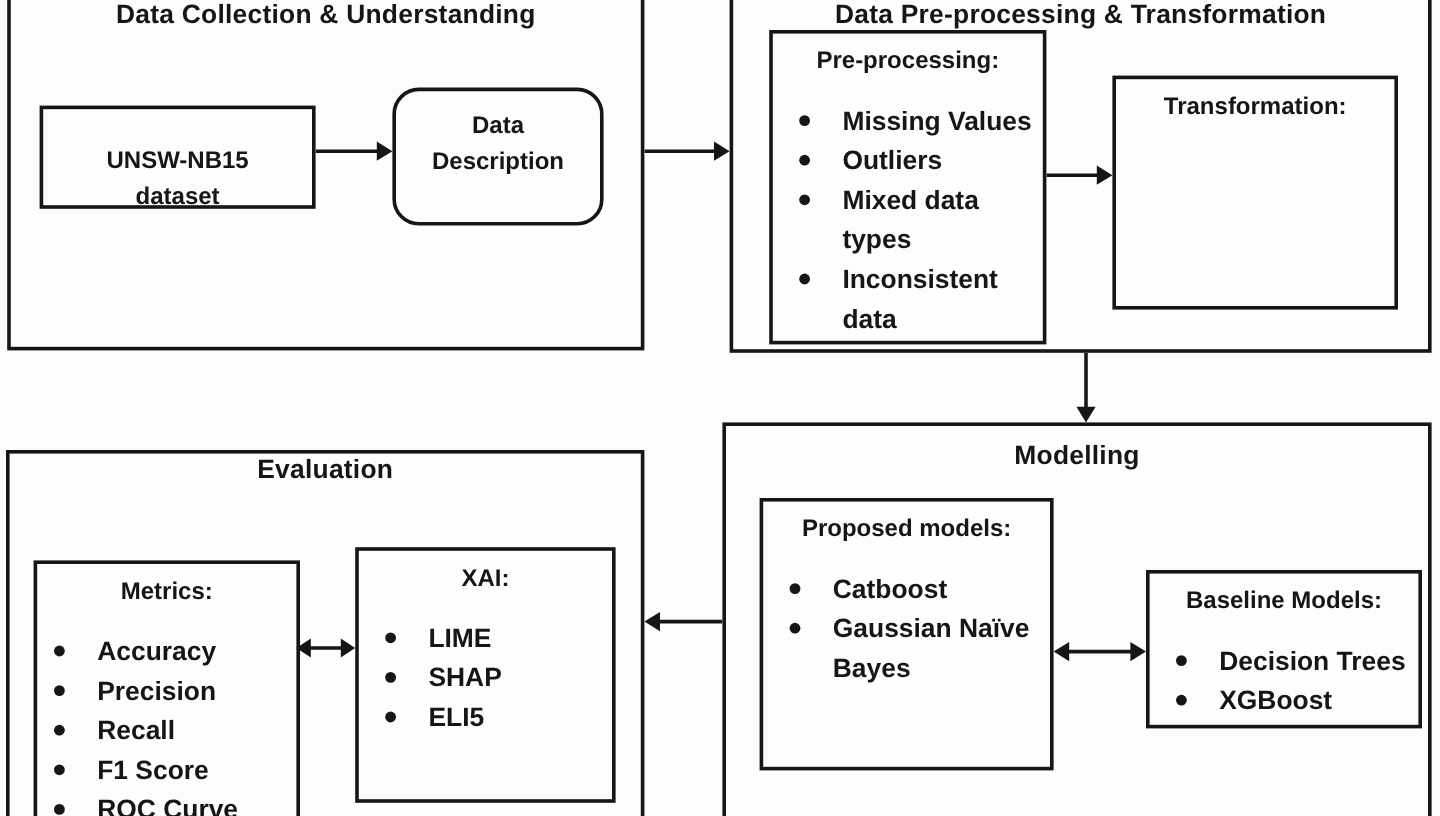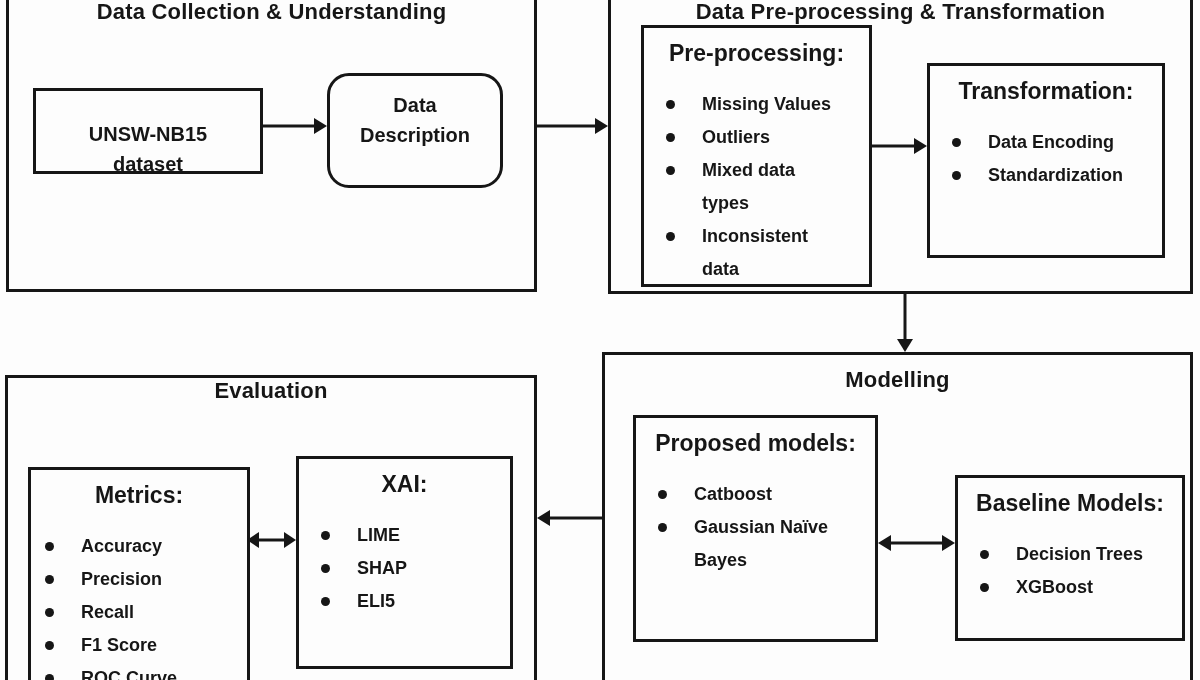--- a/index.html
+++ b/index.html
@@ -32,30 +32,30 @@
     position: absolute;
     border: 3px solid #161616;
     background: #fdfdfd;
   }
   .rounded {
     border-radius: 22px;
   }
   .box-title {
     margin-top: 12px;
     text-align: center;
-    font-size: 23px;
+    font-size: 20px;
   }
   .blist {
     list-style: none;
     margin: 21px 0 0 0;
     padding: 0 8px 0 58px;
   }
   .blist li {
     position: relative;
-    font-size: 18px;
+    font-size: 22px;
     line-height: 33px;
   }
   .blist li::before {
     content: "";
     position: absolute;
     left: -36px;
     top: 12px;
     width: 9px;
     height: 9px;
     border-radius: 50%;
@@ -114,48 +114,40 @@
     </li>
     <li>
       <span class="line">Inconsistent</span>
       <span class="line">data</span>
     </li>
   </ul>
 </div>
 
 <div class="inner-box" style="left:927px; top:63px; width:238px; height:195px;">
   <div class="box-title">Transformation:</div>
-  <ul class="blist">
-    <li>
-      <span class="line">Data Encoding</span>
-    </li>
-    <li>
-      <span class="line">Standardization</span>
-    </li>
-  </ul>
 </div>
 
 <div class="container" style="left:602px; top:352px; width:591px; height:340px;">
   <div class="section-title" style="padding-top:12px;">Modelling</div>
 </div>
 
 <div class="inner-box" style="left:633px; top:415px; width:245px; height:227px;">
   <div class="box-title">Proposed models:</div>
   <ul class="blist">
     <li>
       <span class="line">Catboost</span>
     </li>
     <li>
       <span class="line">Gaussian Naïve</span>
       <span class="line">Bayes</span>
     </li>
   </ul>
 </div>
 
-<div class="inner-box" style="left:955px; top:475px; width:230px; height:166px;">
+<div class="inner-box" style="left:955px; top:475px; width:230px; height:132px;">
   <div class="box-title">Baseline Models:</div>
   <ul class="blist">
     <li>
       <span class="line">Decision Trees</span>
     </li>
     <li>
       <span class="line">XGBoost</span>
     </li>
   </ul>
 </div>

